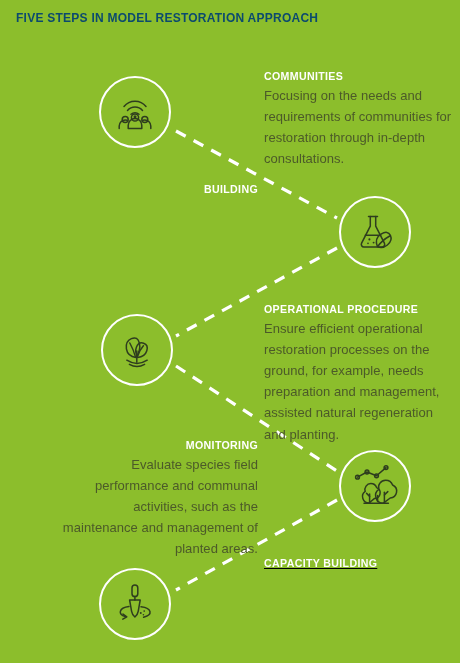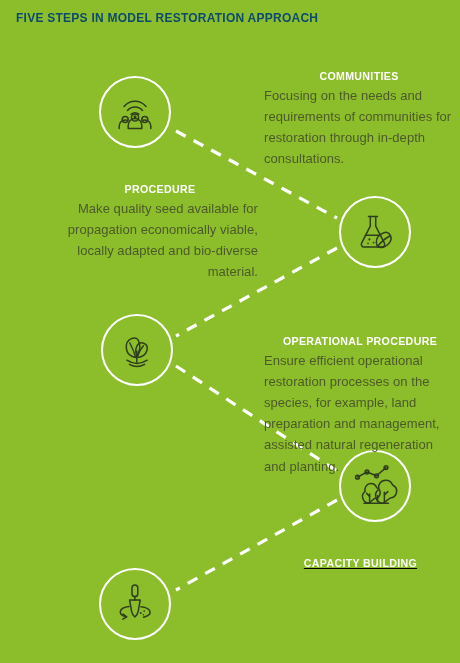--- a/index.html
+++ b/index.html
@@ -75,34 +75,33 @@
     position:absolute;
     z-index:5;
   }
   .block .heading {
     color:#ffffff;
     font-weight:bold;
     font-size:10.6px;
     letter-spacing:0.35px;
     line-height:1.35;
     margin-bottom:2px;
-    text-align:center;
   }
   .block .body {
     color:#4c5a29;
     font-size:13px;
     line-height:1.62;
     letter-spacing:0.05px;
   }
   .block.right { text-align:left; }
   .block.left  { text-align:right; }
 
   .block-communities { left:264px; top:69px;  width:190px; }
   .block-research    { left:62px;  top:182px; width:196px; }
-  .block-operational { left:264px; top:302px; width:192px;margin-top:32px; }
+  .block-operational { left:264px; top:302px; width:192px; }
   .block-monitoring  { left:58px;  top:438px; width:200px; }
   .block-capacity    { left:264px; top:556px; width:193px;text-decoration:underline; }
 </style>
 </head>
 <body>
 
 <div id="infographic">
 
   <svg id="connectors" viewBox="0 0 460 663" width="460" height="663" aria-hidden="true">
     <g stroke="#ffffff" stroke-width="3.2" fill="none" stroke-dasharray="11 9" stroke-linecap="butt">
@@ -146,41 +145,40 @@
         <circle cx="16.4" cy="29.4" r="1.05" fill="#2E3D1E" stroke="none"></circle>
         <circle cx="20.6" cy="32.6" r="0.95" fill="#2E3D1E" stroke="none"></circle>
         <circle cx="15.0" cy="33.4" r="0.8" fill="#2E3D1E" stroke="none"></circle>
         <path d="M24.4 36.6 q-3.2 -8.2 3.6 -12.4 q6.8 -4.2 9.4 1.2 q2.4 5.2 -3.0 9.6 q-5.2 4.2 -10.0 1.6 z"></path>
         <path d="M24.9 36.2 q4.4 -6.0 11.8 -10.2"></path>
       </g>
     </svg>
   </div>
 
   <div class="block left block-research">
-    <div class="heading">PROCEDURE</div>
-    <div class="body">Make quality seed available for propagation economically viable, locally adapted and bio-diverse material.</div>
+    <div class="heading">BUILDING</div>
   </div>
 
   <div class="node node-3">
     <svg width="44" height="44" viewBox="0 0 44 44">
       <g fill="none" stroke="#2E3D1E" stroke-width="1.5" stroke-linecap="round" stroke-linejoin="round">
         <path d="M21.0 29.4 q-8.4 -1.2 -9.6 -8.6 q-1.2 -7.6 5.0 -10.2 q6.2 -2.6 8.0 4.6 q1.6 6.6 -3.4 14.2 z"></path>
         <path d="M20.4 28.6 q-2.2 -7.6 -5.6 -13.6"></path>
         <path d="M22.6 29.4 q7.4 -0.6 9.2 -6.6 q1.8 -6.0 -3.2 -7.6 q-5.0 -1.6 -7.2 4.0 q-1.8 4.6 1.2 10.2 z"></path>
         <path d="M22.4 28.8 q1.6 -6.0 6.0 -11.0"></path>
         <path d="M21.8 23.0 v11.2"></path>
         <path d="M11.8 32.2 q10.2 6.6 20.4 0"></path>
         <path d="M14.4 36.4 q7.6 4.4 15.2 0"></path>
       </g>
     </svg>
   </div>
 
   <div class="block right block-operational">
     <div class="heading">OPERATIONAL PROCEDURE</div>
-    <div class="body">Ensure efficient operational restoration processes on the species, for example, land preparation and management, assisted natural regeneration and planting.</div>
+    <div class="body">Ensure efficient operational restoration processes on the ground, for example, needs preparation and management, assisted natural regeneration and planting.</div>
   </div>
 
   <div class="node node-4">
     <svg width="46" height="46" viewBox="0 0 46 46">
       <g fill="none" stroke="#2E3D1E" stroke-width="1.5" stroke-linecap="round" stroke-linejoin="round">
         <path d="M5.5 14.2 L15.0 9.0 L24.5 12.8 L34.0 4.6"></path>
         <circle cx="5.5" cy="14.2" r="1.9"></circle>
         <circle cx="15.0" cy="9.0" r="1.9"></circle>
         <circle cx="24.5" cy="12.8" r="1.9"></circle>
         <circle cx="34.0" cy="4.6" r="1.9"></circle>
@@ -189,20 +187,24 @@
         <path d="M17.6 40.0 v-9.0"></path>
         <path d="M17.6 33.4 l-3.0 -3.0"></path>
         <path d="M31.4 40.2 a7.6 7.6 0 0 1 -4.6 -13.8 a7.2 7.2 0 0 1 6.8 -9.2 a7.4 7.4 0 0 1 7.0 4.8 a6.8 6.8 0 0 1 -2.4 13.0 z"></path>
         <path d="M32.4 40.2 v-11.0"></path>
         <path d="M32.4 32.0 l3.4 -3.4"></path>
         <path d="M12.0 40.2 h24.4"></path>
       </g>
     </svg>
   </div>
 
+  <div class="block left block-monitoring">
+    <div class="heading">MONITORING</div>
+    <div class="body">Evaluate species field performance and communal activities, such as the maintenance and management of planted areas.</div>
+  </div>
 
   <div class="node node-5">
     <svg width="46" height="46" viewBox="0 0 46 46">
       <g fill="none" stroke="#2E3D1E" stroke-width="1.5" stroke-linecap="round" stroke-linejoin="round">
         <rect x="20.0" y="4.0" width="5.8" height="11.6" rx="2.9"></rect>
         <path d="M22.9 15.6 v3.4"></path>
         <path d="M17.6 19.0 h10.6 l-2.0 11.4 q-0.6 3.4 -3.3 5.6 q-2.7 -2.2 -3.3 -5.6 z"></path>
         <path d="M17.0 25.6 q-7.6 1.0 -8.6 4.6 q-1.0 3.6 5.0 5.4"></path>
         <path d="M11.0 33.0 l3.8 2.8 l-4.0 2.4"></path>
         <path d="M29.0 25.8 q8.2 1.0 9.0 4.8 q0.8 3.8 -6.4 5.6"></path>

